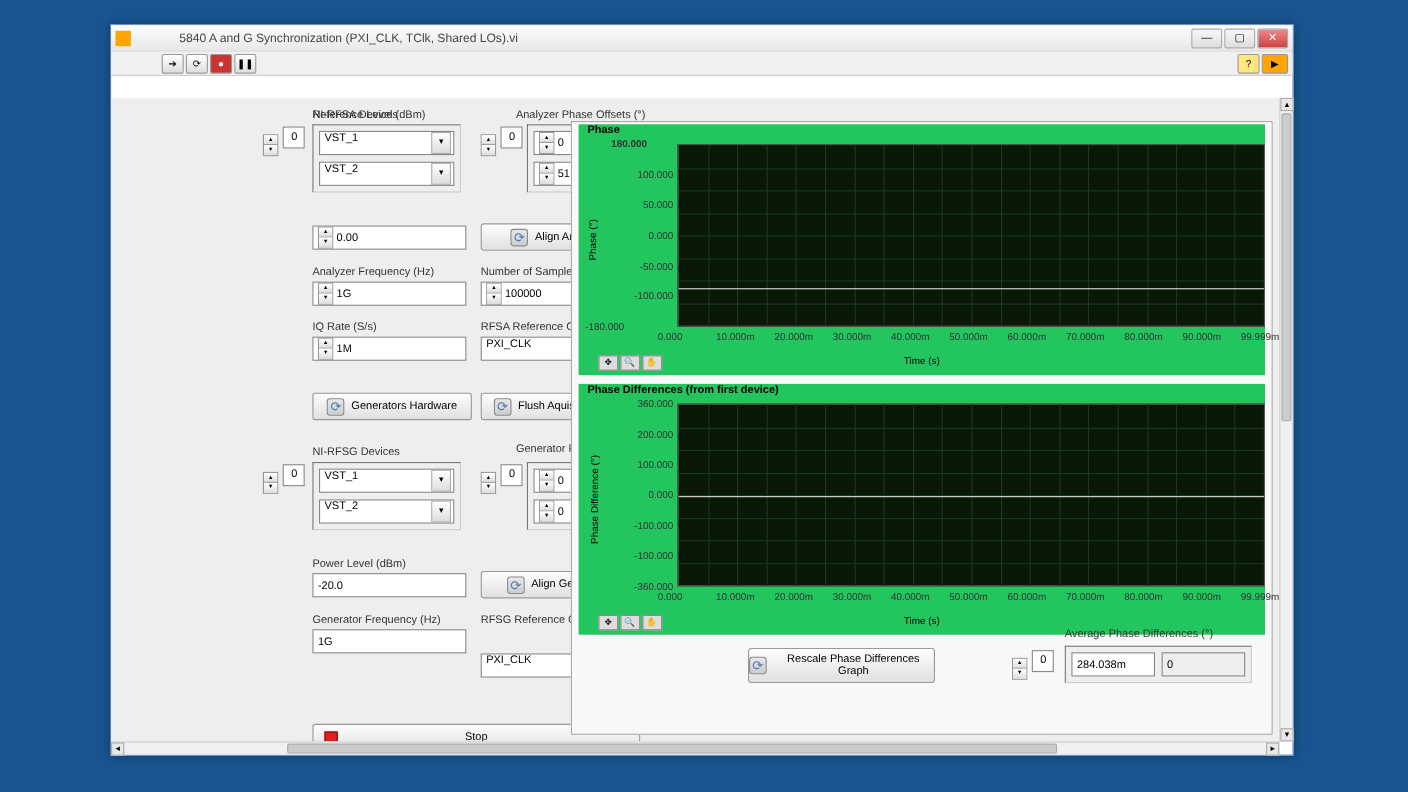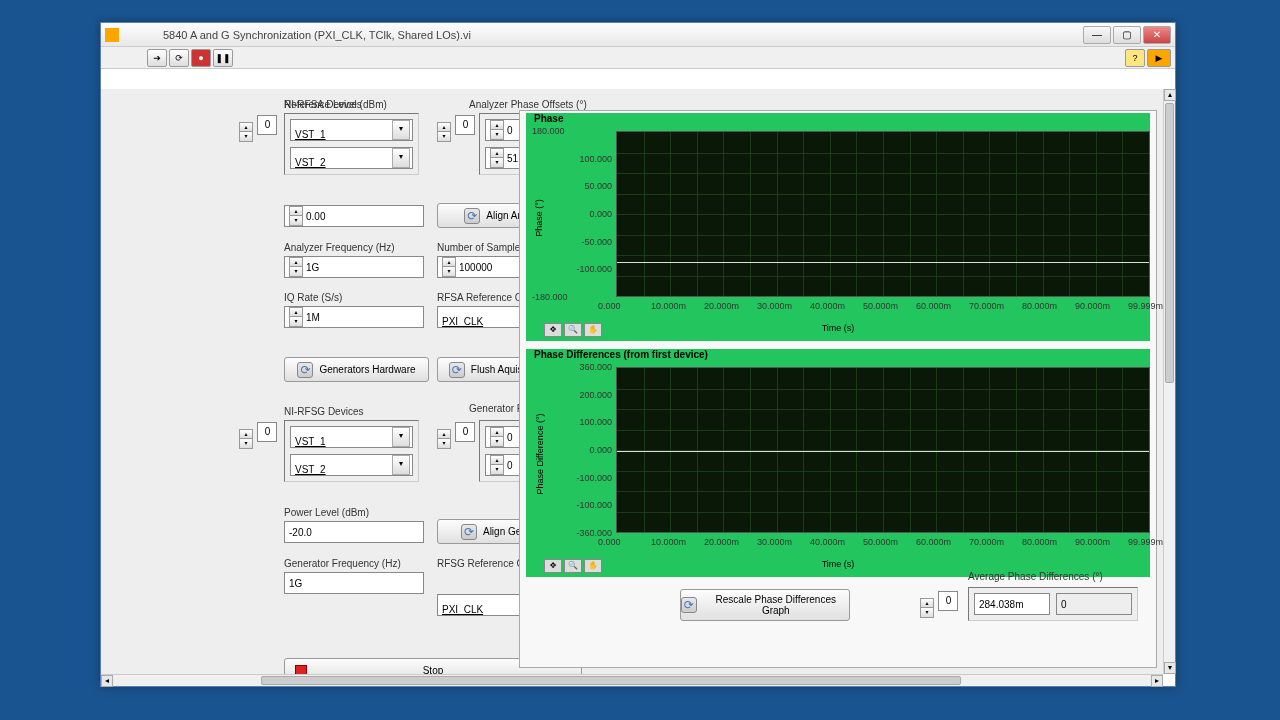--- a/index.html
+++ b/index.html
@@ -25,21 +25,21 @@
 
   .left-panel { position: absolute; left: 88px; top: 10px; width: 412px; }
   .lbl { font-size: 10px; color: #333; display: block; margin-bottom: 2px; }
   .grp { position: absolute; }
   .spinner { display: inline-flex; flex-direction: column; width: 14px; border: 1px solid #999; }
   .spinner div { height: 9px; background: linear-gradient(#fff,#ddd); font-size: 6px; text-align: center; line-height: 9px; border-bottom: 1px solid #999; cursor: pointer; }
   .spinner div:last-child { border-bottom: none; }
   .numbox { width: 20px; height: 20px; border: 1px solid #888; background: #fff; font-size: 10px; text-align: center; display: inline-block; vertical-align: top; line-height: 18px; }
   .framed { padding: 5px; background: #eee; border: 1px inset #ccc; }
   .txtin { height: 22px; border: 1px solid #888; background: #fff; font-size: 10px; padding: 0 4px; display: flex; align-items: center; }
-  .combo { height: 22px; border: 1px solid #888; background: #fff; font-size: 10px; display: flex; align-items: flex-end; padding: 0 2px 0 4px; position: relative; text-decoration: underline; }
+  .combo { height: 22px; border: 1px solid #888; background: #fff; font-size: 10px; display: flex; align-items: flex-start; padding: 0 2px 0 4px; position: relative; }
   .combo::after { content: "▾"; position: absolute; right: 2px; width: 16px; height: 18px; background: linear-gradient(#fff,#ddd); border: 1px solid #aaa; text-align: center; line-height: 16px; font-size: 8px; }
   .btn { height: 25px; background: linear-gradient(#fdfdfd,#e0e0e0); border: 1px solid #999; border-radius: 3px; font-size: 10px; display: flex; align-items: center; justify-content: center; cursor: pointer; gap: 6px; }
   .refresh-icon { width: 16px; height: 16px; border: 1px solid #888; border-radius: 3px; background: linear-gradient(#e8e8e8,#ccc); display: inline-flex; align-items: center; justify-content: center; color: #4878b8; font-size: 12px; }
   .stop-square { width: 12px; height: 12px; background: #d22; border: 1px solid #800; }
 
   .right-panel { position: absolute; left: 418px; top: 2px; right: 6px; bottom: 6px; }
   .tabs { position: absolute; left: 0; top: 0; right: 0; height: 20px; display: flex; font-size: 10px; }
   .tab { padding: 3px 10px; background: #ddd; border: 1px solid #aaa; border-bottom: none; margin-right: 2px; cursor: pointer; }
   .tab.active { background: #f8f8f8; border-color: #888; }
   .tab-body { position: absolute; left: 0; top: 19px; right: 0; bottom: 0; background: #f8f8f8; border: 1px solid #aaa; padding: 6px; }
@@ -281,21 +281,21 @@
             <div class="dataline" style="top:130px"></div>
           </div>
           <div id="phase-yticks"></div>
           <div id="phase-xticks"></div>
           <div class="xlabel" style="left:50%;top:210px;transform:translateX(-50%)">Time (s)</div>
           <div class="chart-tools" style="left:18px;top:210px">
             <div class="chart-tool">✥</div>
             <div class="chart-tool">🔍</div>
             <div class="chart-tool">✋</div>
           </div>
-        <div class="tick" style="right: 4px; left: 6px; top: 13px; text-align: left; width: 80px; position: absolute;">180.000</div>
+        <div class="tick" style="right: 4px; left: 6px; top: 13px; text-align: center; width: 80px; position: absolute; font-weight: bold;">180.000</div>
             <div class="tick" style="right: 4px; left: 6px; top: 40.6667px; text-align: right; width: 80px; position: absolute;">100.000</div>
             <div class="tick" style="right: 4px; left: 6px; top: 68.3333px; text-align: right; width: 80px; position: absolute;">50.000</div>
             <div class="tick" style="right: 4px; left: 6px; top: 96px; text-align: right; width: 80px; position: absolute;">0.000</div>
             <div class="tick" style="right: 4px; left: 6px; top: 123.667px; text-align: right; width: 80px; position: absolute;">-50.000</div>
             <div class="tick" style="right: 4px; left: 6px; top: 151.333px; text-align: right; width: 80px; position: absolute;">-100.000</div>
             <div class="tick" style="right: 4px; left: 6px; top: 179px; text-align: left; width: 80px; position: absolute;">-180.000</div>
             <div class="tick" style="top: 188px; left: 72px; position: absolute;">0.000</div>
             <div class="tick" style="top: 188px; left: 125px; position: absolute;">10.000m</div>
             <div class="tick" style="top: 188px; left: 178px; position: absolute;">20.000m</div>
             <div class="tick" style="top: 188px; left: 231px; position: absolute;">30.000m</div>

